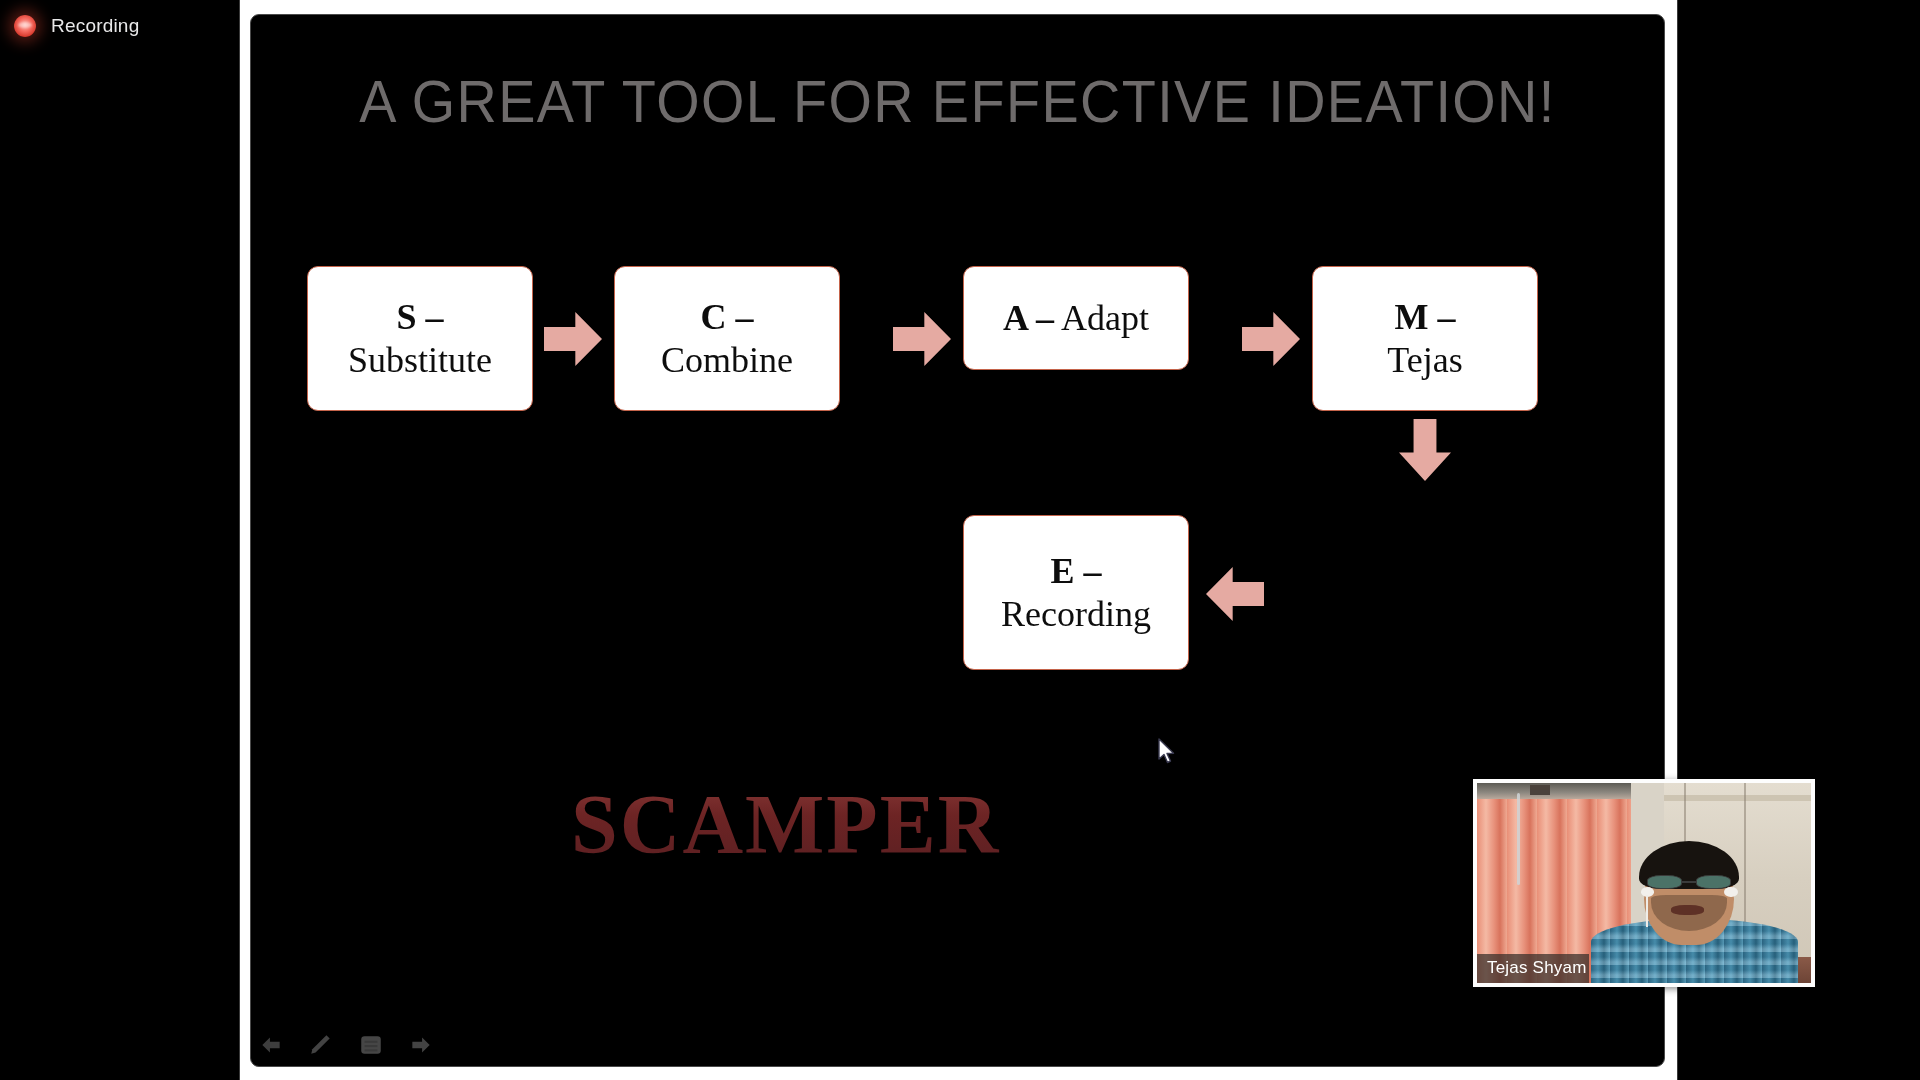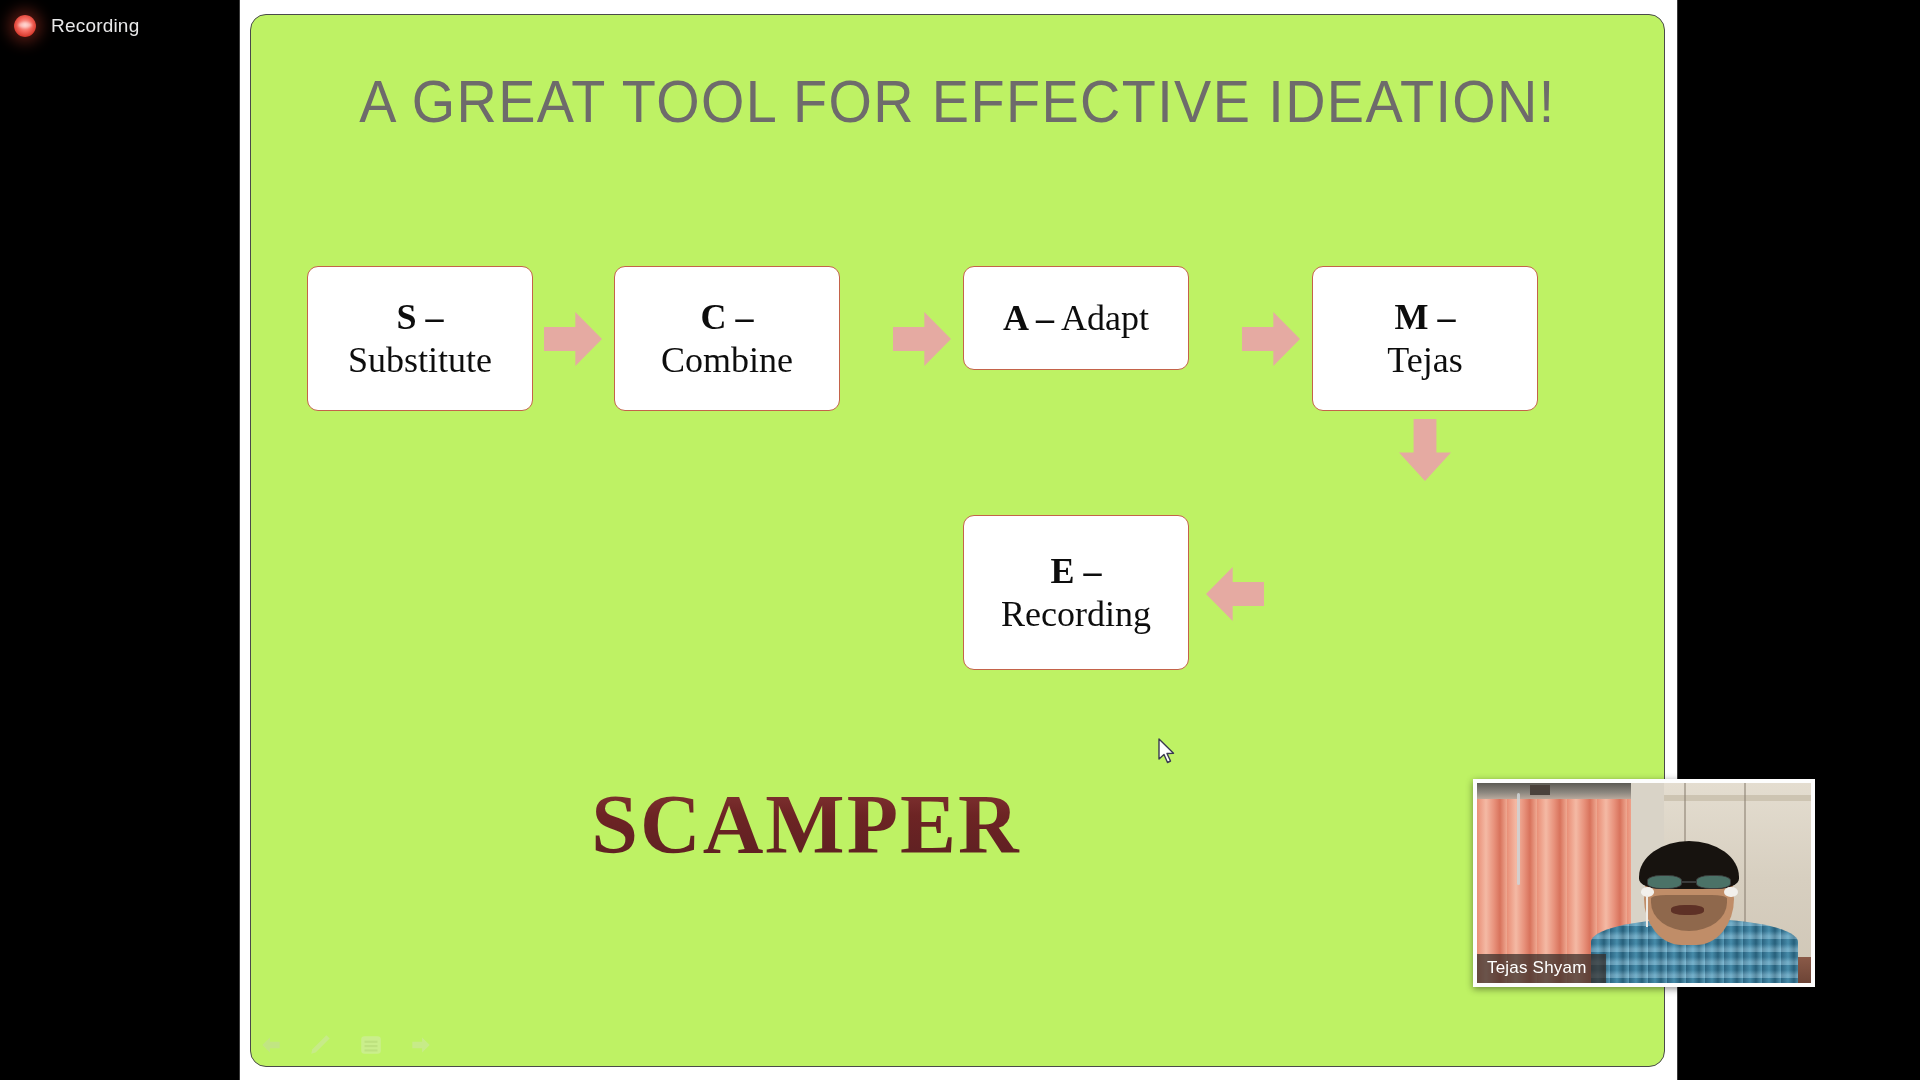--- a/index.html
+++ b/index.html
@@ -39,22 +39,22 @@
   
   #stage {
     position:absolute; left:240px; top:0; width:1437px; height:1080px;
     background:#ffffff;
   }
 
   
   #slide {
     position:absolute; left:10px; top:14px; width:1415px; height:1053px;
     border:1.4px solid #4a4a4a;
-    border-radius:16px;
-    background:#bef264;
+    border-radius:9px;
+    background:#000000;
     overflow:hidden;
   }
 
   
   .slide-title {
     position:absolute; left:0; top:52px; width:100%;
     text-align:center;
     font-family:"Liberation Sans Narrow","Liberation Sans", sans-serif;
     font-size:60px;
     font-weight:400;
@@ -99,21 +99,20 @@
   }
   .a1 { left:293px;  top:297px; width:58px; height:54px; }
   .a2 { left:642px;  top:297px; width:58px; height:54px; }
   .a3 { left:991px;  top:297px; width:58px; height:54px; }
   .a4 { left:1148px; top:404px; width:52px; height:62px; }
   .a5 { left:955px;  top:552px; width:58px; height:54px; }
 
   
   .scamper {
     position:absolute; left:320px; top:761px; width:470px;
-    text-align:center;
     font-family:"Liberation Serif","DejaVu Serif", serif;
     font-weight:bold;
     font-size:84px;
     letter-spacing:2px;
     color:#6e2b2b;
     background:linear-gradient(180deg,#8a3a38 0%,#6d2424 40%,#5a1f22 100%);
     -webkit-background-clip:text; background-clip:text;
     -webkit-text-fill-color:transparent;
   }
 
@@ -218,21 +217,21 @@
     position:absolute; width:4%; height:5%; background:#f2f0ec; border-radius:50%;
   }
   .earbud.l { left:49%; top:52%; }
   .earbud.r { left:74%; top:52%; }
   .bud-wire {
     position:absolute; left:50.5%; top:56%; width:2px; height:16%;
     background:#efece7;
   }
   .vid-name {
     position:absolute; left:0; bottom:0;
-    padding:4px 19px 5px 10px;
+    padding:4px 2px 5px 10px;
     background:rgba(52,44,40,0.72);
     color:#fff; font-size:17px; letter-spacing:0.2px;
     font-family:"Liberation Sans", sans-serif;
   }
 
   
   #cursor { position:absolute; left:1157px; top:738px; width:20px; height:28px; }
 </style>
 </head>
 <body>

